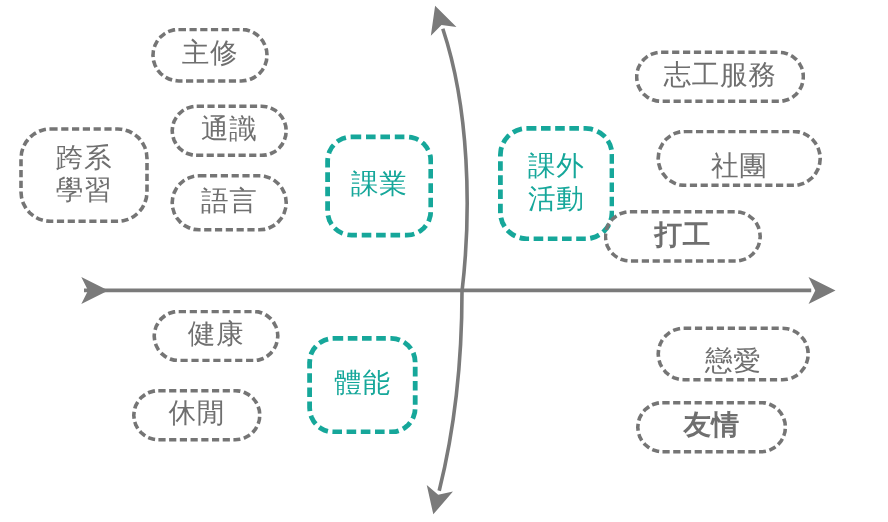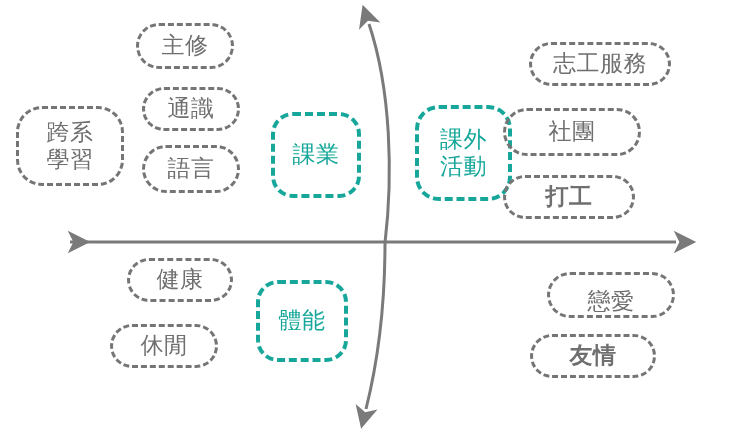--- a/index.html
+++ b/index.html
@@ -86,42 +86,42 @@
   <div class="node teal wide" style="left:415px; top:105px; width:97px; height:96px;">
     <span>課外
 活動</span>
   </div>
 
   <div class="node teal" style="left:256px; top:280px; width:92px; height:82px;text-align:center;">
     <span>體能</span>
   </div>
 
 
-  <div class="node gray" style="left:136px; top:23px; width:98px; height:46px;">
+  <div class="node gray" style="left:126px; top:23px; width:98px; height:46px;">
     <span>主修</span>
   </div>
 
   <div class="node gray" style="left:142px; top:87px; width:98px; height:44px;">
     <span>通識</span>
   </div>
 
   <div class="node gray" style="left:142px; top:145px; width:98px; height:48px;">
     <span>語言</span>
   </div>
 
   <div class="node gray" style="left:16px; top:106px; width:108px; height:80px;">
     <span>跨系
 學習</span>
   </div>
 
   <div class="node gray" style="left:529px; top:42px; width:142px; height:44px;">
     <span>志工服務</span>
   </div>
 
-  <div class="node gray" style="left:503px; top:108px; width:138px; height:48px;">
+  <div class="node gray" style="left:547px; top:108px; width:138px; height:48px;align-items:flex-end;">
     <span>社團</span>
   </div>
 
   <div class="node gray" style="left:503px; top:175px; width:132px; height:44px;font-weight:bold;">
     <span>打工</span>
   </div>
 
   <div class="node gray" style="left:127px; top:258px; width:106px; height:44px;">
     <span>健康</span>
   </div>

